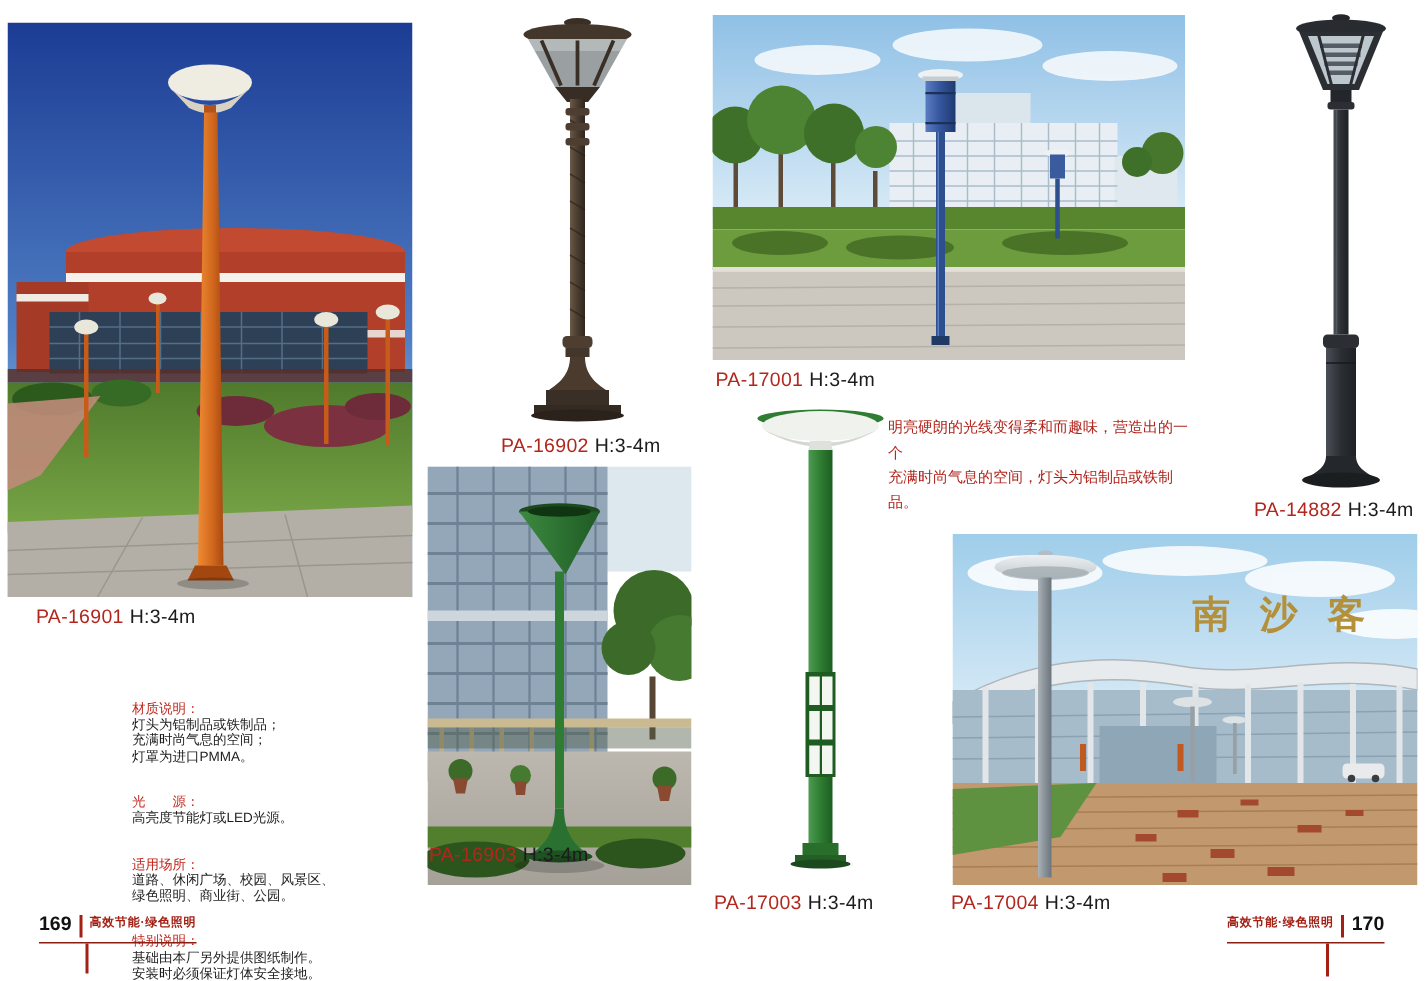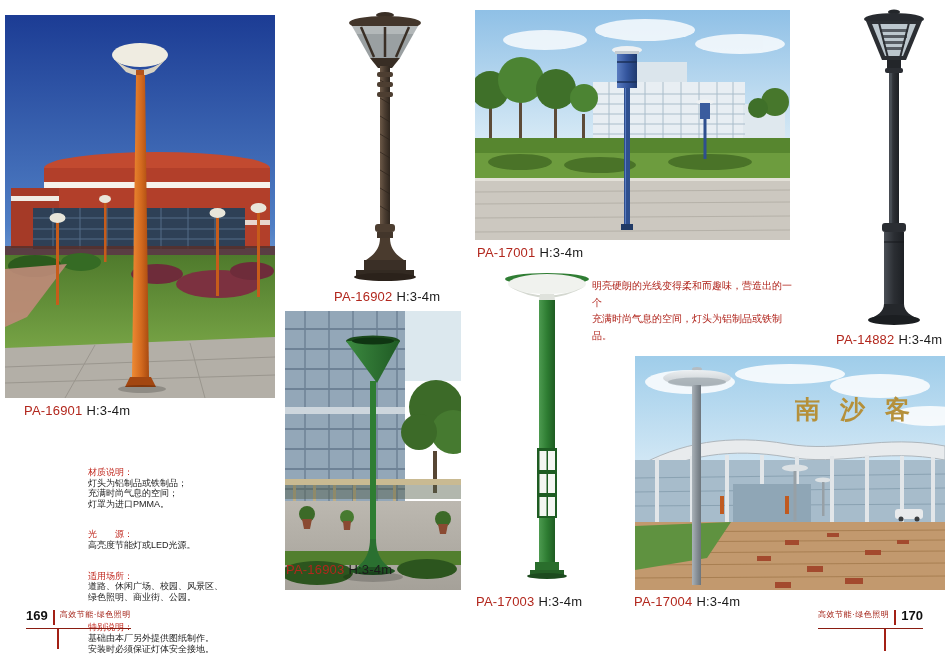--- a/index.html
+++ b/index.html
@@ -9,21 +9,21 @@
   svg{display:block;}
   .prod-label{position:absolute;font-size:13px;font-weight:400;white-space:nowrap;letter-spacing:.2px;}
   .prod-label .code{color:#b2271d;}
   .prod-label .ht{color:#1c1c1c;margin-left:4px;}
   .notes{position:absolute;left:88px;top:447px;width:185px;font-size:9px;line-height:10.6px;color:#1c1c1c;}
   .notes .nh{color:#c0261c;font-weight:400;margin-top:20px;}
   .desc{position:absolute;left:592px;top:278px;width:205px;font-size:10px;line-height:16.5px;color:#b0231b;}
   .footer{position:absolute;top:610px;display:flex;align-items:flex-start;gap:5px;
           border-bottom:1.5px solid #8a1c11;padding-bottom:3px;}
   .footer .pg{font-size:13px;font-weight:700;color:#111;line-height:12px;}
-  .footer .slogan{font-size:8px;font-weight:400;color:#a32015;line-height:10px;letter-spacing:.5px;}
+  .footer .slogan{font-size:8px;font-weight:700;color:#a32015;line-height:10px;letter-spacing:.5px;}
   .footer .vdiv{width:2px;height:15px;background:#a32015;}
   .vtail{position:absolute;width:2px;background:#a32015;}
 </style>
 </head>
 <body>
 
 <div class="page">
 
   <svg class="abs" style="left:5px;top:15px" width="270" height="383" viewBox="0 0 270 383">
     <defs>

